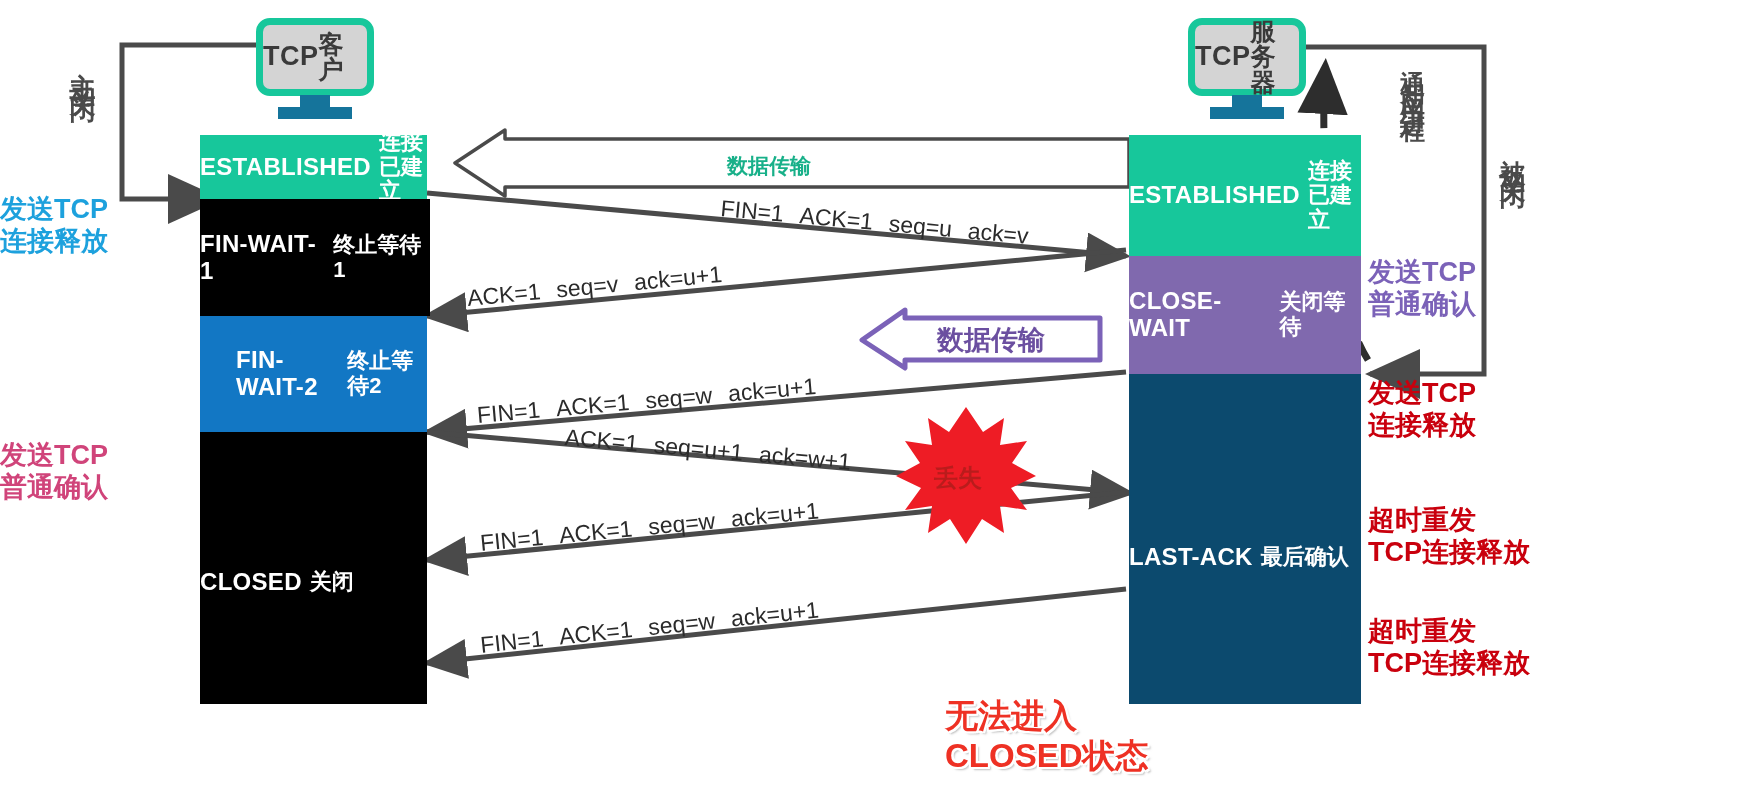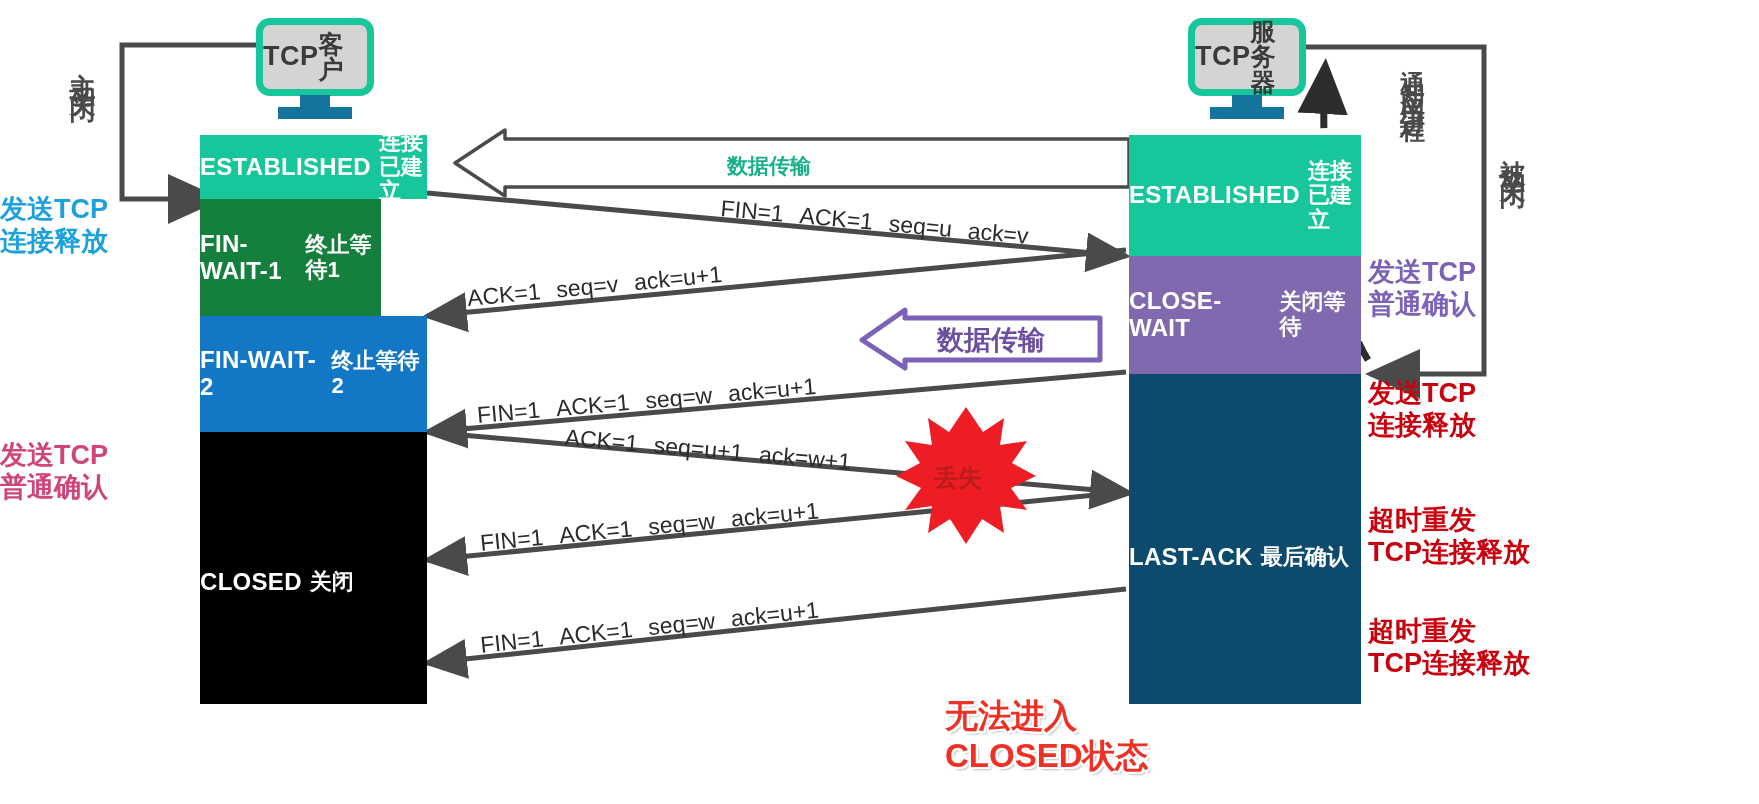--- a/index.html
+++ b/index.html
@@ -233,25 +233,25 @@
     <div class="l1">TCP</div>
     <div class="l2">服务器</div>
   </div>
   <div class="neck" style="left:1232px; top:95px;"></div>
   <div class="stand" style="left:1210px; top:107px;"></div>
 
   <div class="statebar" style="left:200px; top:135px; width:227px; height:64px; background:#17c79b;">
     <div class="en">ESTABLISHED</div>
     <div class="cn">连接已建立</div>
   </div>
-  <div class="statebar" style="left:200px; top:199px; width:181px; height:117px; background:#15803d;">
+  <div class="statebar" style="left:200px; top:199px; width:230px; height:117px; background:#000000;">
     <div class="en">FIN-WAIT-1</div>
     <div class="cn">终止等待1</div>
   </div>
-  <div class="statebar" style="left:200px; top:316px; width:227px; height:116px; background:#1277c4;">
+  <div class="statebar" style="left:200px; top:316px; width:227px; height:116px; background:#1277c4;padding-left:36px;">
     <div class="en">FIN-WAIT-2</div>
     <div class="cn">终止等待2</div>
   </div>
   <div class="statebar" style="left:200px; top:432px; width:227px; height:272px; background:#000000; justify-content:flex-start; padding-top:28px;">
     <div class="en">CLOSED</div>
     <div class="cn">关闭</div>
   </div>
 
   <div class="statebar" style="left:1129px; top:135px; width:232px; height:121px; background:#17c79b;">
     <div class="en">ESTABLISHED</div>

